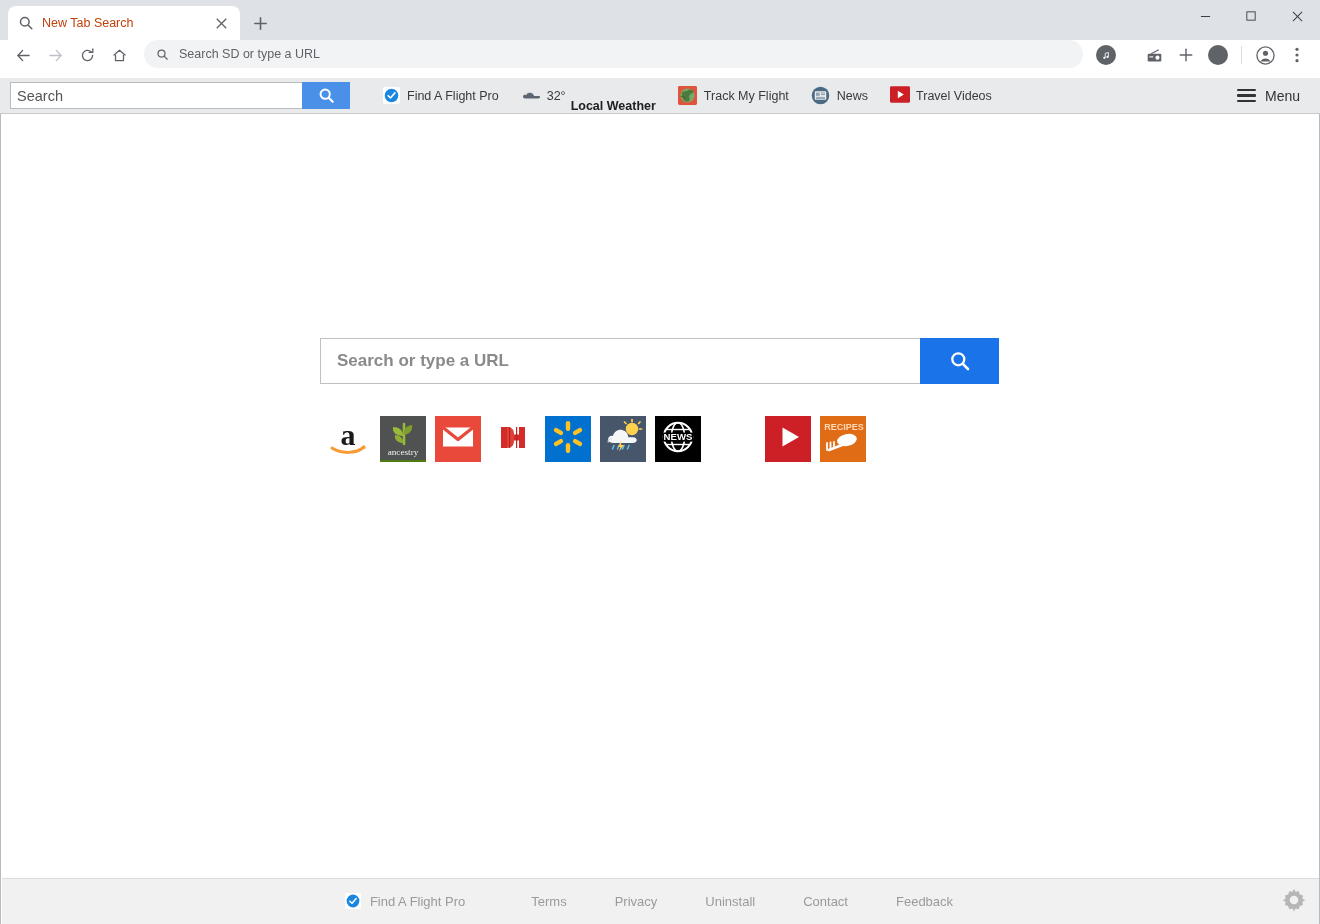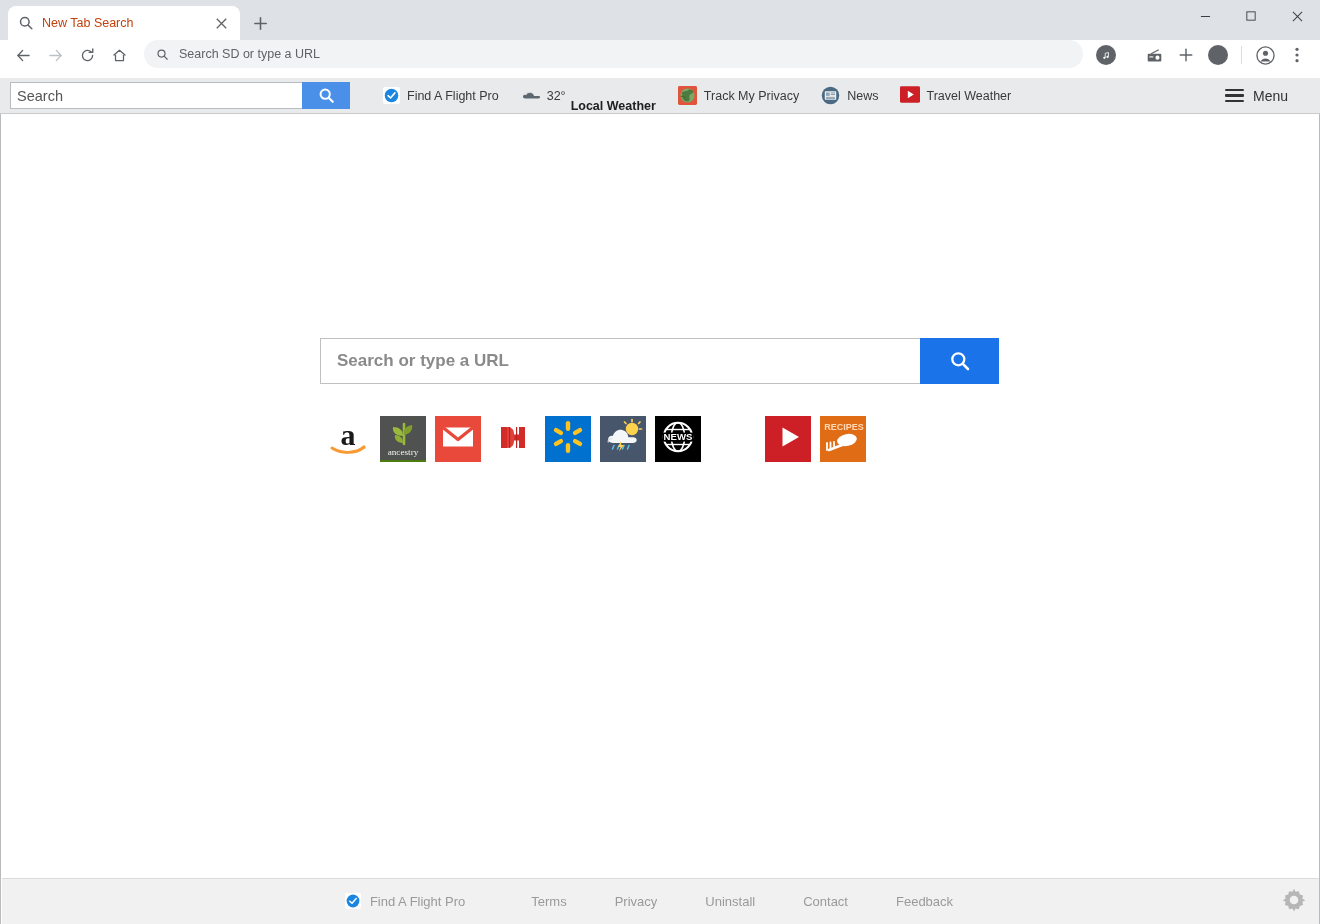--- a/index.html
+++ b/index.html
@@ -94,21 +94,21 @@
     color:#fff; border: none;
   }
   .ext-link {
     display:flex; align-items:center; gap:7px;
     padding: 0 11px; height: 30px; white-space: nowrap;
   }
   .ext-label { font-size: 12.5px; color:#3a3a3a; }
   .ext-label.bold { font-weight: bold; color: #202020; margin-top: 20px; }
   .ext-temp { font-size: 12.5px; color:#3a3a3a; margin-right: -2px; }
   .ext-menu {
-    position:absolute; right: 32px; display:flex; align-items:center; gap: 9px;
+    position:absolute; right: 20px; display:flex; align-items:center; gap: 9px;
   }
   .hamburger { display:flex; flex-direction:column; gap:3px; }
   .hamburger i { display:block; width:19px; height:2.4px; background:#333; border-radius:1px; }
   .menu-label { font-size: 14px; color:#333; }
 
   .ico16 { width:17px; height:17px; flex:0 0 17px; display:block; }
   .ico18 { width:19px; height:19px; flex:0 0 19px; display:block; }
 
   
   .page {
@@ -337,21 +337,21 @@
 
     <div class="ext-link">
       <span class="ico18">
         <svg viewBox="0 0 20 20" width="19" height="19">
             <rect width="20" height="20" rx="1.5" fill="#e0543c"></rect>
             <circle cx="10" cy="10" r="7.4" fill="#7aa86a"></circle>
             <path d="M4 7 C6 5 9 6 10.5 4.5 C12 3 15 4 16.5 6 C15 8 13 8 12 10 C11 12 13 13 12 15 C11 17 7 16.5 5.5 14 C4 11.5 5 9 4 7 Z" fill="#4c7b3d"></path>
             <path d="M3 11 C5 10 6 12 8 12.5" fill="none" stroke="#3a6030" stroke-width="1"></path>
           </svg>
       </span>
-      <span class="ext-label">Track My Privacy</span>
+      <span class="ext-label">Track My Flight</span>
     </div>
 
     <div class="ext-link">
       <span class="ico18">
         <svg viewBox="0 0 20 20" width="19" height="19">
             <circle cx="10" cy="10" r="9.2" fill="#4a6a84"></circle>
             <rect x="4" y="5.4" width="12" height="9.2" rx="0.8" fill="#f2f4f6"></rect>
             <rect x="5.2" y="6.8" width="4" height="3.6" fill="#8fa6b8"></rect>
             <rect x="10.2" y="6.8" width="4.6" height="1" fill="#7a8c9b"></rect>
             <rect x="10.2" y="8.6" width="4.6" height="1" fill="#7a8c9b"></rect>
@@ -362,21 +362,21 @@
       <span class="ext-label">News</span>
     </div>
 
     <div class="ext-link">
       <span class="ico18">
         <svg viewBox="0 0 22 18" width="20" height="17">
             <rect width="22" height="18" rx="1.5" fill="#cc2026"></rect>
             <polygon points="8.6,5 15.2,9 8.6,13" fill="#ffffff"></polygon>
           </svg>
       </span>
-      <span class="ext-label">Travel Weather</span>
+      <span class="ext-label">Travel Videos</span>
     </div>
 
     <div class="ext-menu">
       <span class="hamburger">
           <i></i>
           <i></i>
           <i></i>
         </span>
       <span class="menu-label">Menu</span>
     </div>

